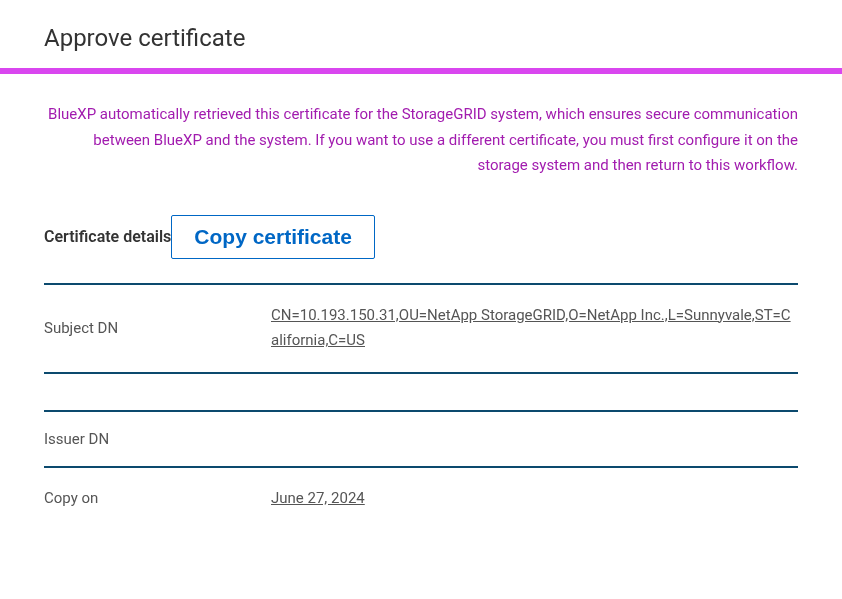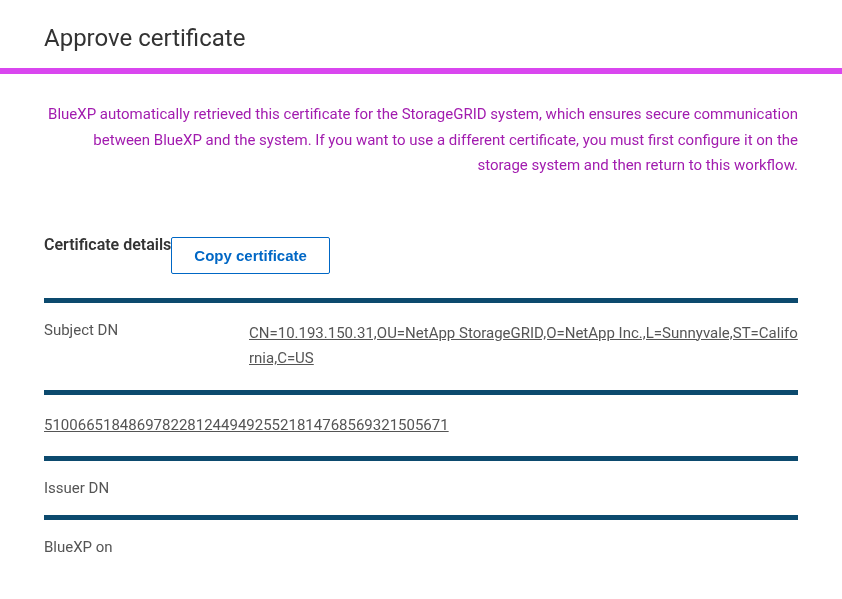--- a/index.html
+++ b/index.html
@@ -39,32 +39,32 @@
     }
     .details-header h2 {
       font-size: 16px;
       font-weight: 600;
       color: #333;
     }
     .copy-btn {
       border: 1px solid #0067C5;
       background: #fff;
       color: #0067C5;
-      font-size: 15px;
+      font-size: 21px;
       font-weight: 600;
       padding: 9px 22px;
       cursor: pointer;
       border-radius: 2px;
-      margin-top: 22px;
     }
     .detail-row {
       display: flex;
-      align-items: flex-start;
-      border-top: 5px solid #0c4a6e;
+      align-items: center;
+      border-top: 2px solid #0c4a6e;
       padding: 18px 0;
+      gap: 22px;
     }
     .detail-label {
       width: 205px;
       flex-shrink: 0;
       font-size: 15px;
       color: #555;
     }
     .detail-value {
       font-size: 15px;
       color: #555;
@@ -87,23 +87,23 @@
     <h2>Certificate details</h2>
     <button class="copy-btn">Copy certificate</button>
   </div>
 
   <div class="detail-row">
     <div class="detail-label">Subject DN</div>
     <div class="detail-value">CN=10.193.150.31,OU=NetApp StorageGRID,O=NetApp Inc.,L=Sunnyvale,ST=California,C=US</div>
   </div>
 
   <div class="detail-row">
-    <div class="detail-value">510066518486978228124494925521814768569321505671</div>
   </div>
 
   <div class="detail-row">
     <div class="detail-label">Issuer DN</div>
   </div>
 
   <div class="detail-row">
-    <div class="detail-label">BlueXP on</div>
+    <div class="detail-label">Copy on</div>
+    <div class="detail-value">June 27, 2024</div>
   </div>
 </div>
 
 </body></html>

